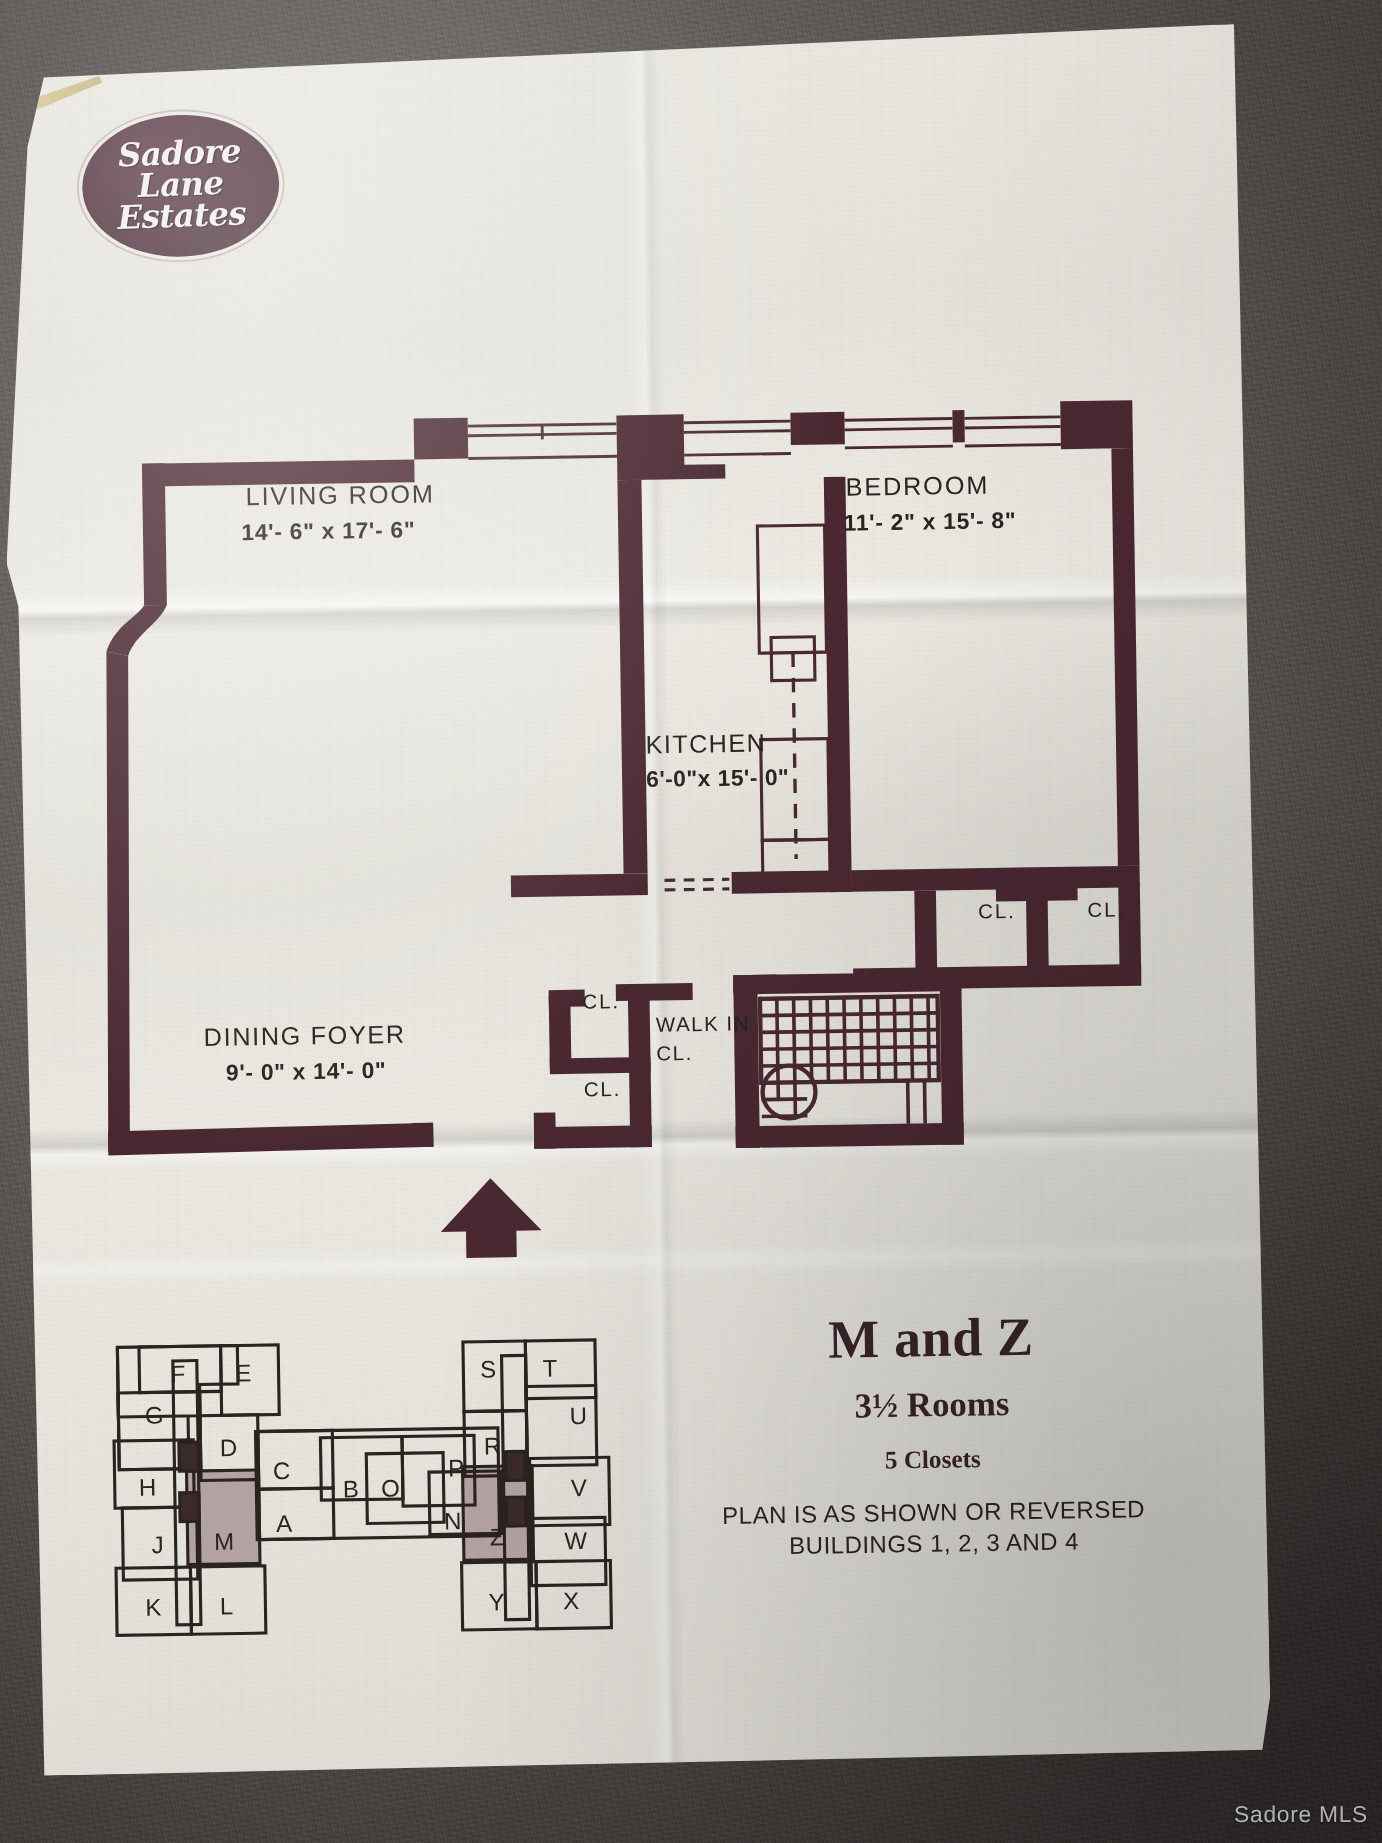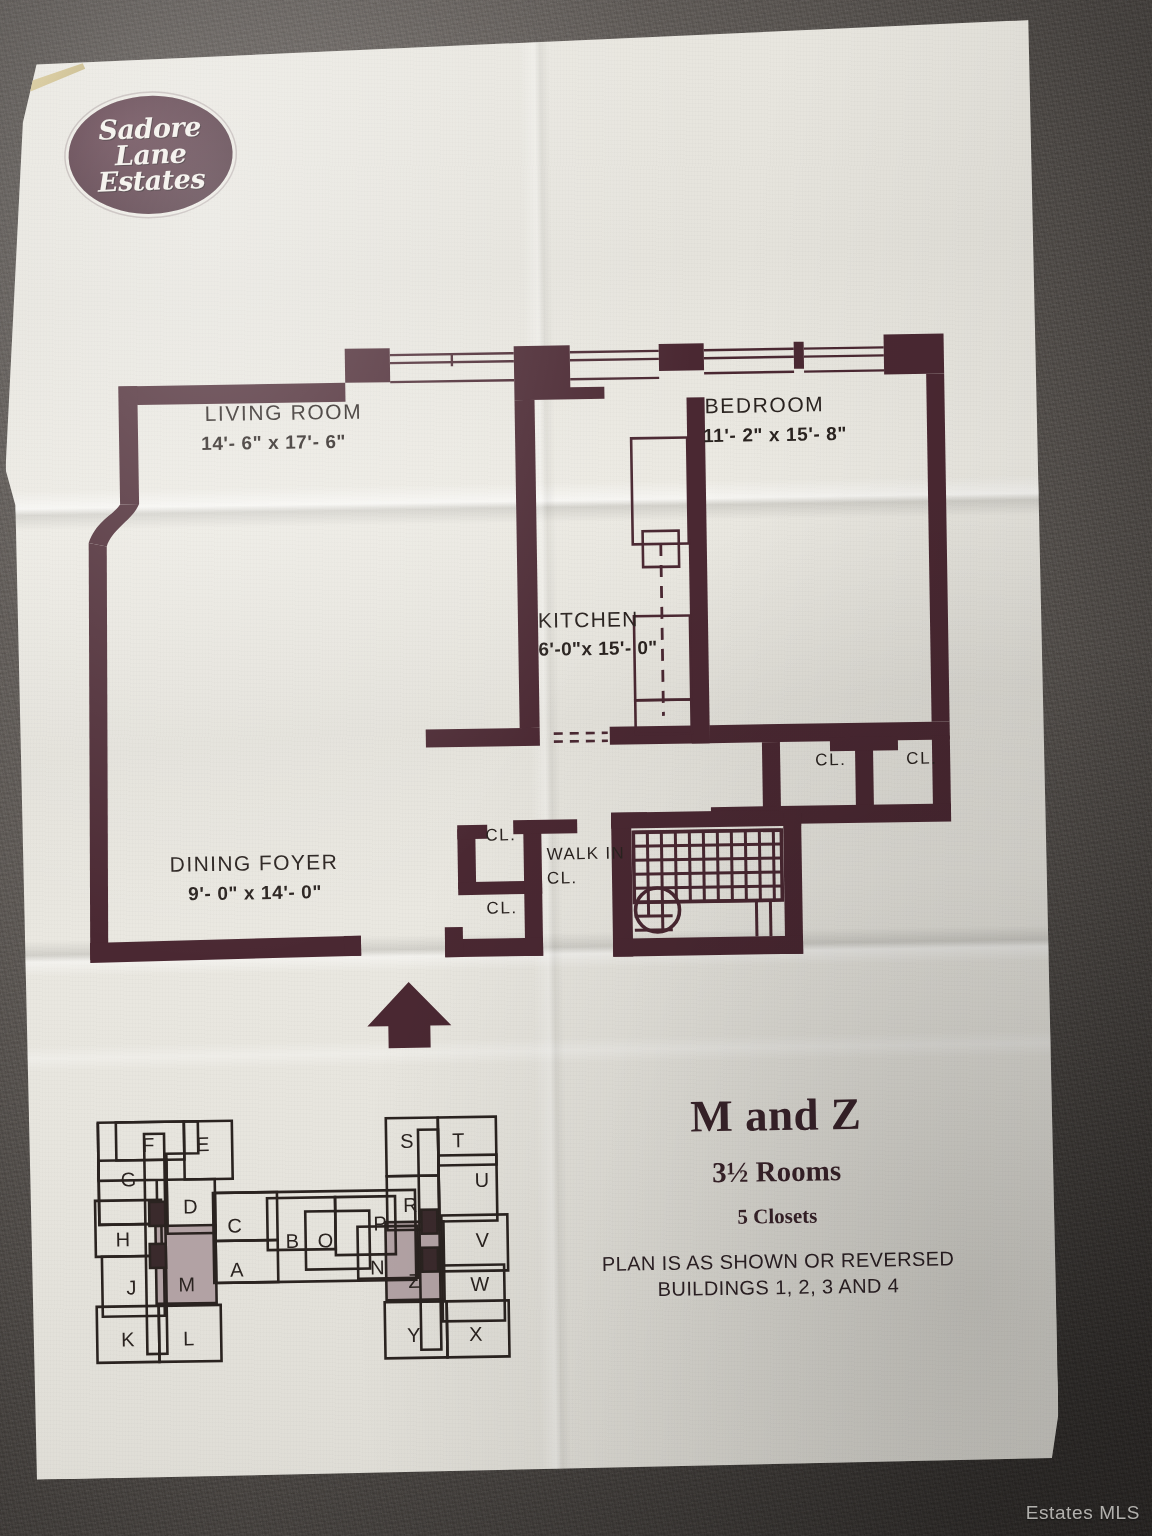--- a/index.html
+++ b/index.html
@@ -446,13 +446,13 @@
     <div class="t-main">M and Z</div>
     <div class="t-rooms">3½ Rooms</div>
     <div class="t-closets">5 Closets</div>
     <div class="t-note">PLAN IS AS SHOWN OR REVERSED</div>
     <div class="t-note">BUILDINGS 1, 2, 3 AND 4</div>
   </div>
 
   <div id="paper-shade"></div>
 </div>
 
-<div id="watermark">Estates MLS</div>
+<div id="watermark">Sadore MLS</div>
 
 </body></html>

